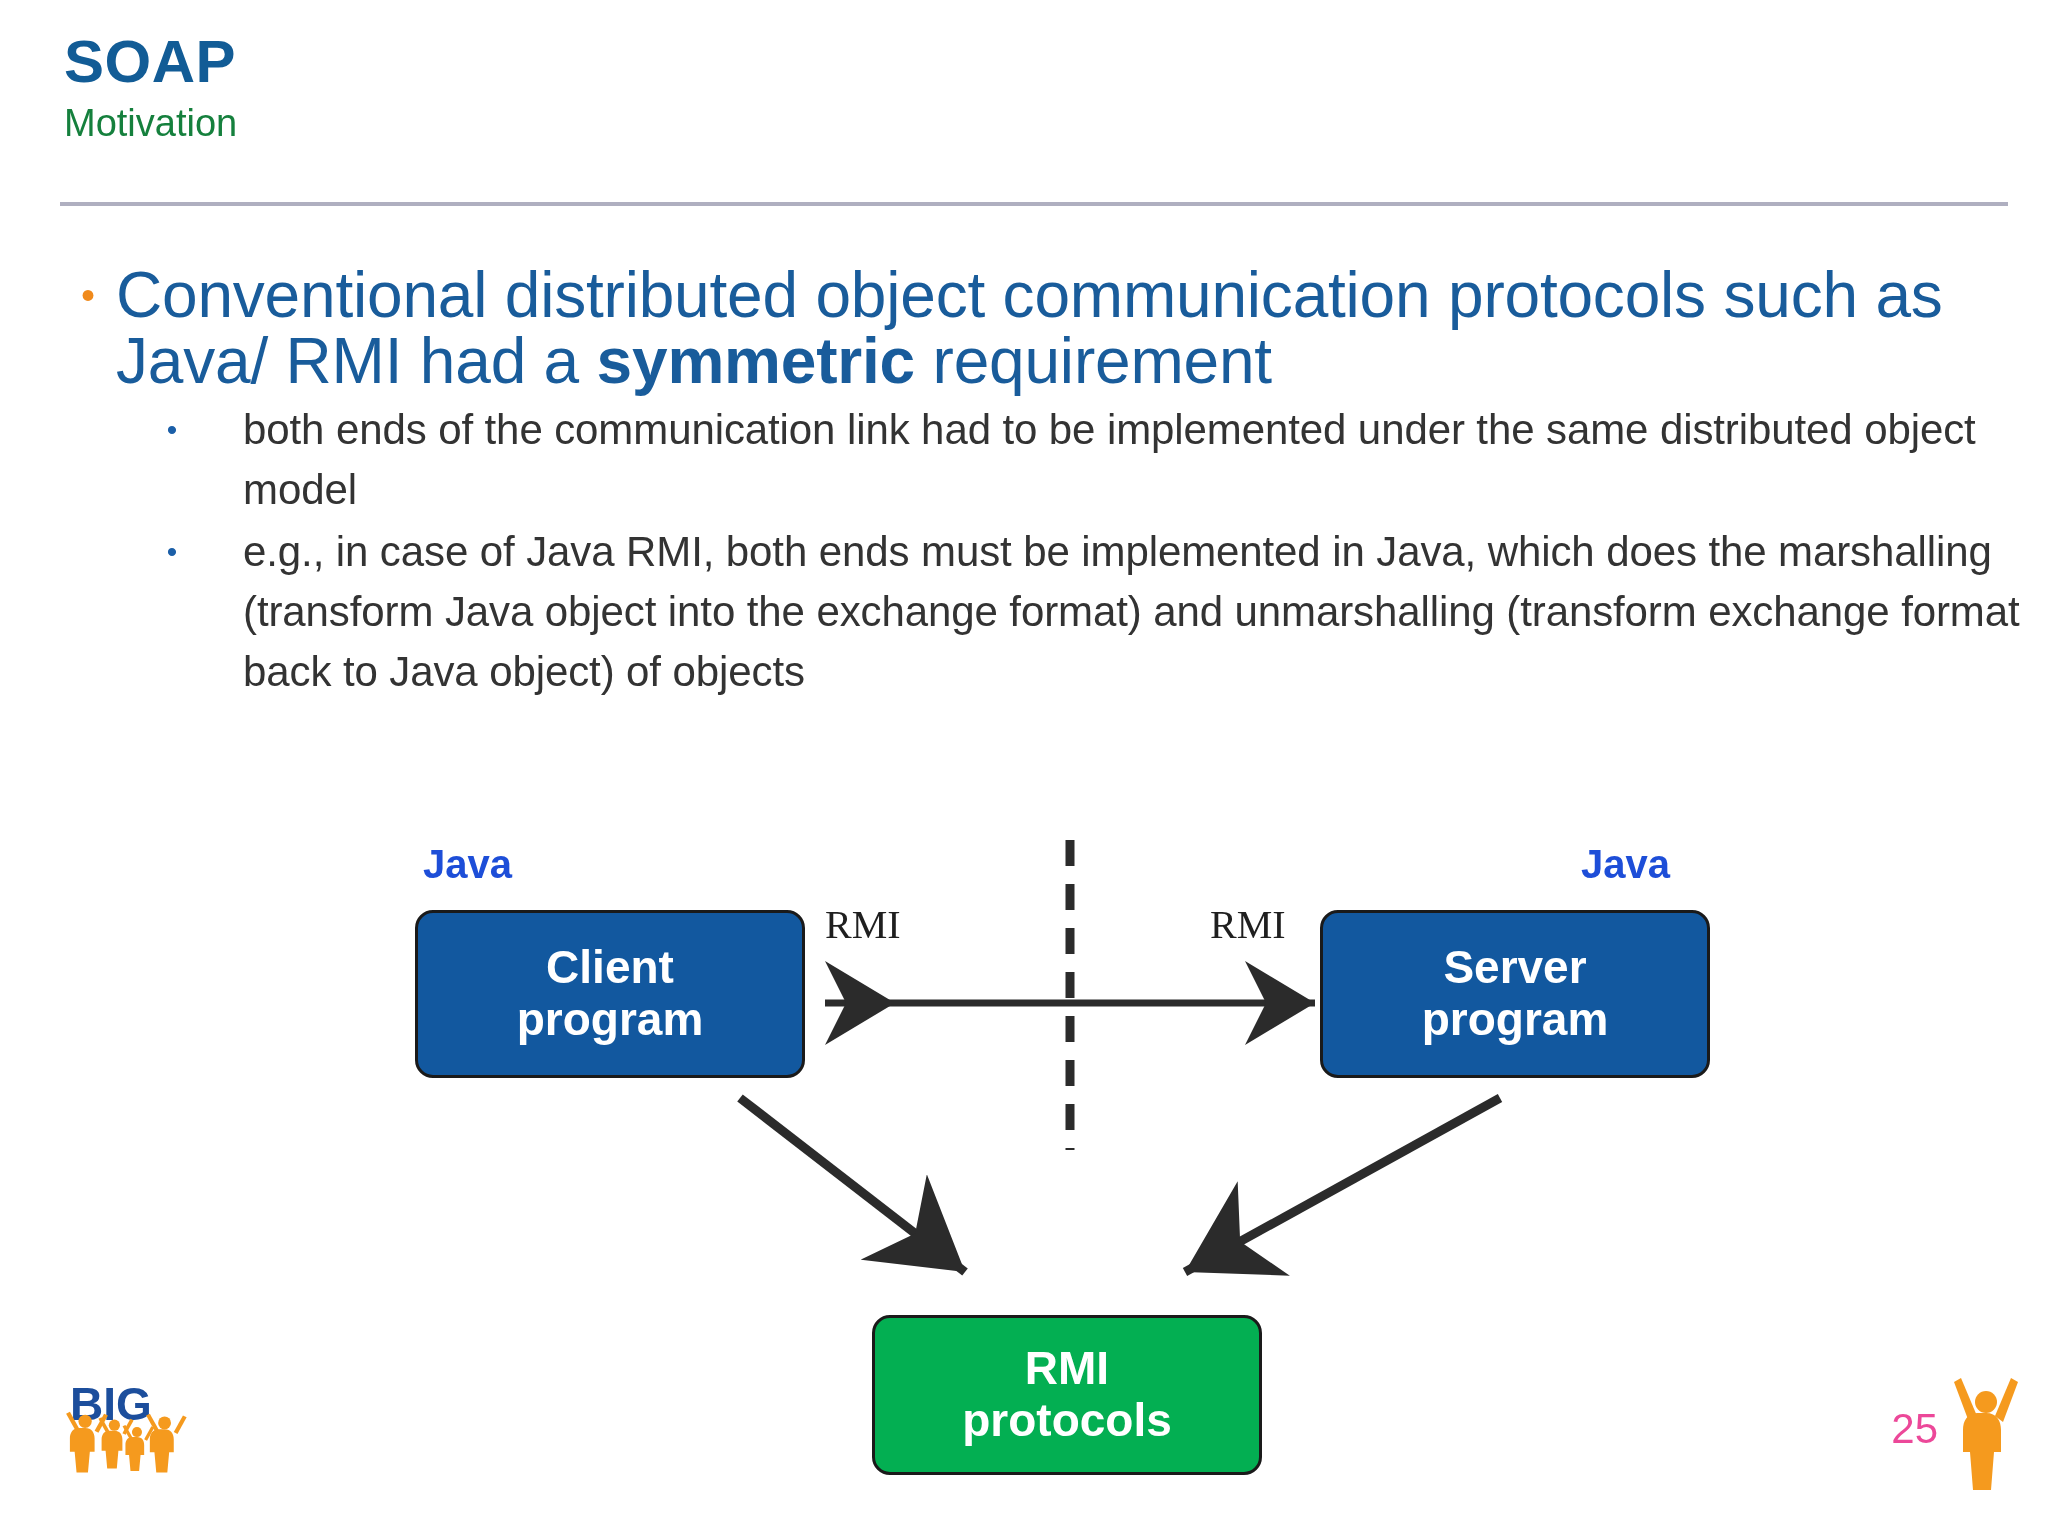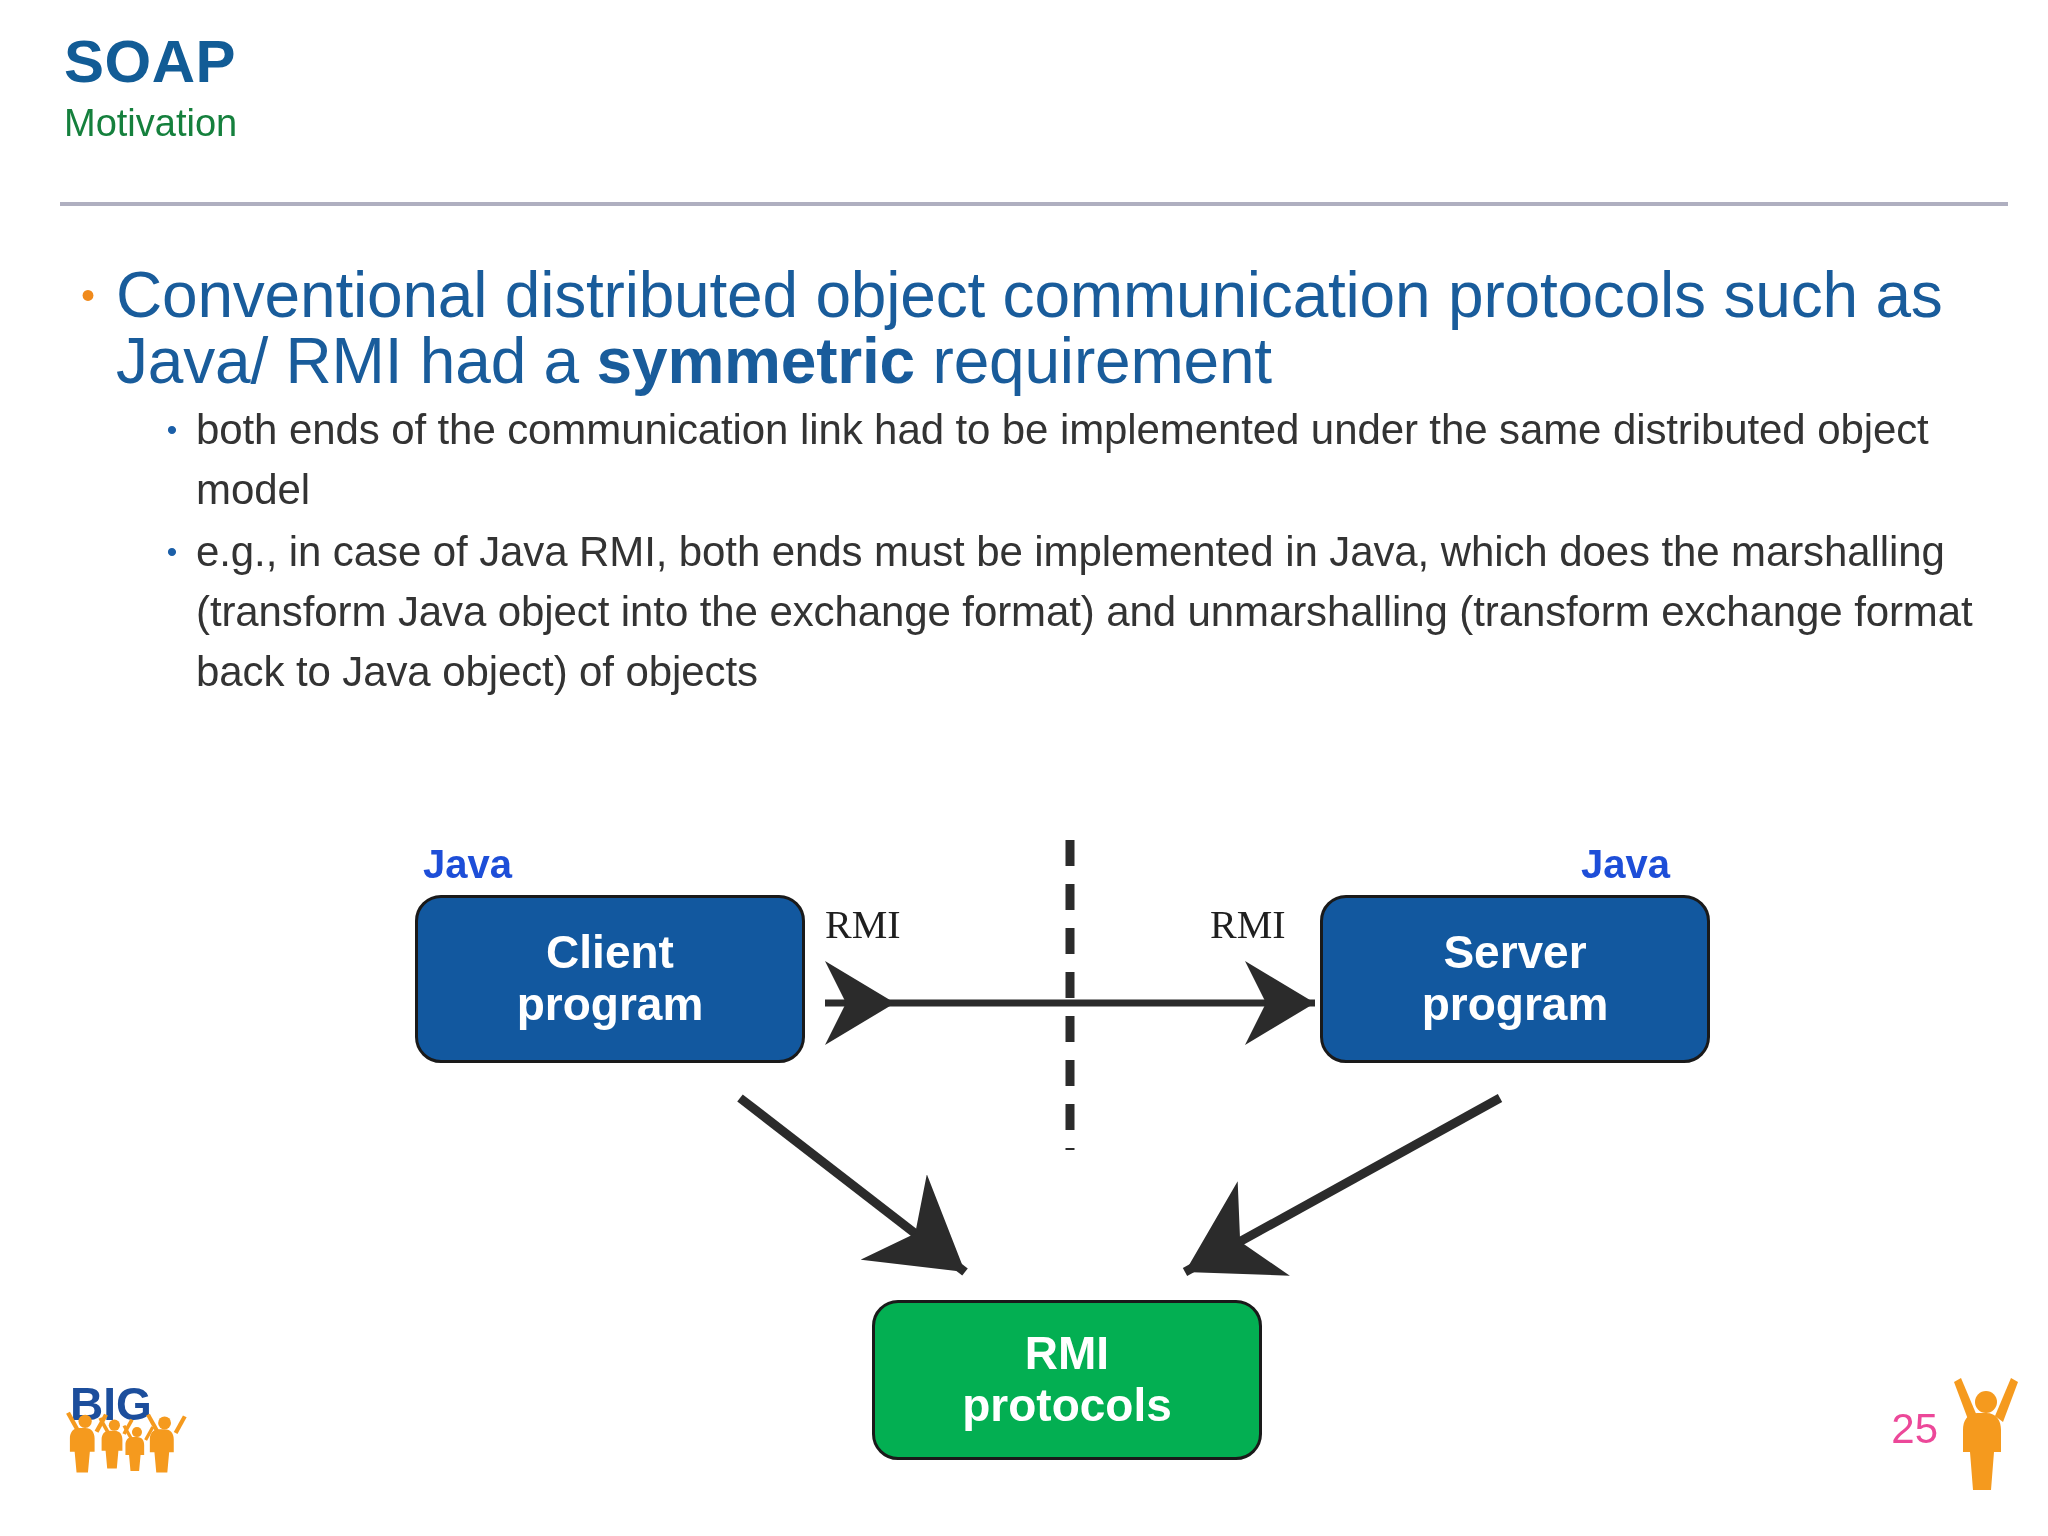--- a/index.html
+++ b/index.html
@@ -93,46 +93,48 @@
     color: #1B5FA8;
     font-size: 30px;
     line-height: 60px;
   }
   .bullet-l2 .body {
     flex: 1 1 auto;
     font-size: 42px;
     line-height: 60px;
     color: #333333;
     letter-spacing: -0.1px;
+    margin-left: 47px;
   }
 
   
   .diagram {
     position: absolute;
     left: 0;
     top: 820px;
     width: 2048px;
     height: 640px;
   }
   .diagram svg { display: block; }
 
   .dgm-box {
     position: absolute;
-    border-radius: 26px;
+    border-radius: 18px;
     border: 3px solid #1A1A1A;
     display: flex;
     flex-direction: column;
     align-items: center;
     justify-content: center;
     color: #ffffff;
     font-weight: bold;
     font-size: 46px;
     line-height: 1.12;
     text-align: center;
     box-sizing: border-box;
+    margin-top: 15px;
   }
   .box-blue { background: #12589F; }
   .box-green { background: #03AF52; }
 
   .dgm-label {
     position: absolute;
     font-size: 40px;
     font-weight: bold;
     color: #1d4ed8;
     line-height: 1;

